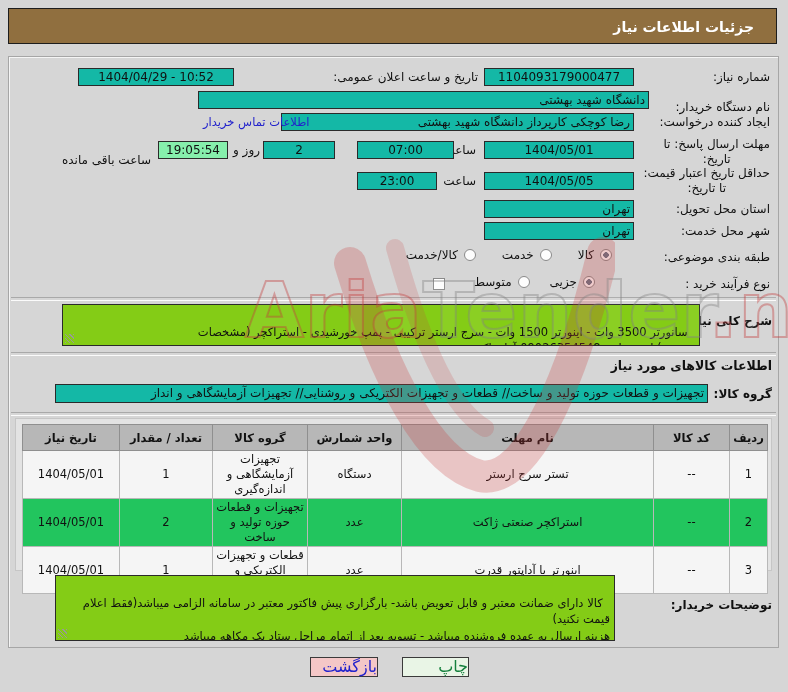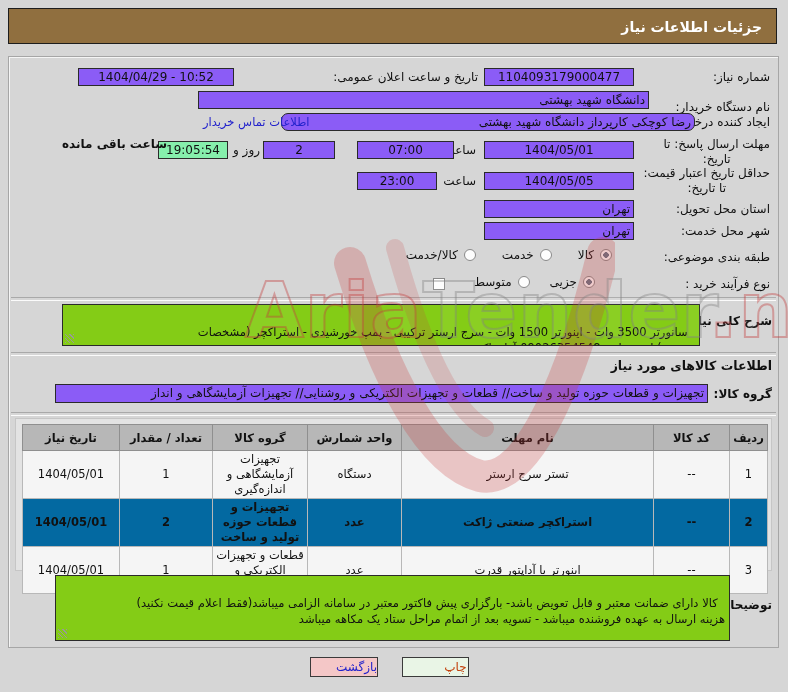--- a/index.html
+++ b/index.html
@@ -7,32 +7,32 @@
     width:788px;height:692px;position:relative;overflow:hidden;
     background:#d6d6d6;
     font-family:"DejaVu Sans",sans-serif;
     font-size:12px;color:#111;direction:rtl;
   }
   .abs{position:absolute;}
   .titlebar{
     left:8px;top:8px;width:769px;height:36px;
     background:#906f3f;border:1px solid #1d1d1d;
     color:#fff;font-weight:bold;font-size:14px;
-    line-height:36px;padding-right:14px;box-sizing:border-box;
+    line-height:36px;padding-right:22px;box-sizing:border-box;
   }
   .frame{
     left:8px;top:56px;width:771px;height:592px;
     border:1px solid #a6a6a6;box-shadow:1px 1px 0 #f5f5f5 inset;
     box-sizing:border-box;
   }
   .lbl{white-space:nowrap;line-height:15px;}
   .lbl2{white-space:pre-line;line-height:15px;text-align:center;}
   .boldlbl{font-weight:bold;white-space:nowrap;}
   .inp{
-    background:#8b5cf6;border:1px solid #2a2a2a;box-sizing:border-box;
+    background:#14b8a6;border:1px solid #2a2a2a;box-sizing:border-box;
     height:18px;line-height:16px;overflow:hidden;white-space:nowrap;
     padding:0 3px;font-size:12px;
   }
   .center{text-align:center;}
   .ltr{direction:ltr;}
   .yellow{background:#86efac;}
   .link{color:#2222cc;white-space:nowrap;cursor:pointer;}
   .radio{
     width:12px;height:12px;border-radius:50%;
     border:1px solid #8a8a8a;background:#fdfdfd;box-sizing:border-box;
@@ -62,26 +62,26 @@
   }
   table.goods th{
     background:#b7b7b7;border:1px solid #8f8f8f;font-weight:bold;
     padding:2px;text-align:center;font-size:11.5px;
   }
   table.goods td{
     border:1px solid #b8b8b8;text-align:center;vertical-align:middle;
     padding:1px 3px;line-height:1.3;
   }
   tr.odd td{background:#f5f5f5;}
-  tr.even td{background:#0369a1;font-weight:bold;}
+  tr.even td{background:#22c55e;}
   .btn{
-    height:20px;line-height:18px;text-align:center;font-size:12px;
+    height:20px;line-height:18px;text-align:center;font-size:16px;
     border:1px solid #3a3a3a;box-sizing:border-box;cursor:pointer;padding-left:40px;
   }
-  .btn-print{background:#e9f5e6;color:#c2410c;}
+  .btn-print{background:#e9f5e6;color:#15803d;}
   .btn-back{background:#f4c7c7;color:#2222cc;}
   .watermark{pointer-events:none;z-index:50;}
   .wm-text{
     position:absolute;left:245px;top:266px;direction:ltr;
     font-size:76px;font-weight:bold;letter-spacing:1px;white-space:nowrap;
     color:rgba(255,255,255,0.06);
   }
   .wm-red{-webkit-text-stroke:2px rgba(196,62,62,0.40);}
   .wm-gray{-webkit-text-stroke:2px rgba(130,130,130,0.40);}
 </style>
@@ -94,32 +94,32 @@
 
 <div class="abs lbl" style="right:18px;top:70px;">شماره نیاز:</div>
 <div class="abs inp center ltr" style="left:484px;top:68px;width:150px;">1104093179000477</div>
 <div class="abs lbl" style="right:310px;top:70px;">تاریخ و ساعت اعلان عمومی:</div>
 <div class="abs inp center ltr" style="left:78px;top:68px;width:156px;">1404/04/29 - 10:52</div>
 
 <div class="abs lbl" style="right:18px;top:100px;">نام دستگاه خریدار:</div>
 <div class="abs inp" style="left:198px;top:91px;width:451px;">دانشگاه شهید بهشتی</div>
 
 <div class="abs lbl" style="right:18px;top:115px;">ایجاد کننده درخواست:</div>
-<div class="abs inp" style="left:281px;top:113px;width:414px;border-radius:7px;">رضا کوچکی کارپرداز دانشگاه شهید بهشتی</div>
+<div class="abs inp" style="left:281px;top:113px;width:353px;">رضا کوچکی کارپرداز دانشگاه شهید بهشتی</div>
 <div class="abs link" style="left:203px;top:115px;font-size:11.5px;">اطلاعات تماس خریدار</div>
 
 <div class="abs lbl2" style="right:18px;top:137px;">مهلت ارسال پاسخ: تا
 تاریخ:</div>
 <div class="abs inp center ltr" style="left:484px;top:141px;width:150px;">1404/05/01</div>
 <div class="abs lbl" style="right:312px;top:143px;">ساعت</div>
 <div class="abs inp center ltr" style="left:357px;top:141px;width:97px;">07:00</div>
 <div class="abs inp center ltr" style="left:263px;top:141px;width:72px;">2</div>
 <div class="abs lbl" style="left:233px;top:143px;">روز و</div>
 <div class="abs inp center ltr yellow" style="left:158px;top:141px;width:70px;">19:05:54</div>
-<div class="abs lbl" style="left:62px;top:137px;font-weight:bold;">ساعت باقی مانده</div>
+<div class="abs lbl" style="left:62px;top:153px;">ساعت باقی مانده</div>
 
 <div class="abs lbl2" style="right:18px;top:166px;">حداقل تاریخ اعتبار قیمت:
 تا تاریخ:</div>
 <div class="abs inp center ltr" style="left:484px;top:172px;width:150px;">1404/05/05</div>
 <div class="abs lbl" style="right:312px;top:174px;">ساعت</div>
 <div class="abs inp center ltr" style="left:357px;top:172px;width:80px;">23:00</div>
 
 <div class="abs lbl" style="right:18px;top:202px;">استان محل تحویل:</div>
 <div class="abs inp" style="left:484px;top:200px;width:150px;">تهران</div>
 <div class="abs lbl" style="right:18px;top:224px;">شهر محل خدمت:</div>
@@ -217,21 +217,21 @@
     <td>اینورتر با آداپتور قدرت</td>
     <td>عدد</td>
     <td>قطعات و تجهیزات الکتریکی و روشنایی</td>
     <td>1</td>
     <td class="ltr">1404/05/01</td>
   </tr>
 </tbody>
   </table>
 
 <div class="abs boldlbl" style="right:16px;top:598px;">توضیحات خریدار:</div>
-<div class="abs tarea" style="left:55px;top:575px;width:675px;height:66px;">
+<div class="abs tarea" style="left:55px;top:575px;width:560px;height:66px;">
   <span style="white-space:pre-wrap;">کالا دارای ضمانت معتبر و قابل تعویض باشد- بارگزاری پیش فاکتور معتبر در سامانه الزامی میباشد(فقط اعلام قیمت نکنید)
 هزینه ارسال به عهده فروشنده میباشد - تسویه بعد از اتمام مراحل ستاد یک مکاهه میباشد</span>
   <span class="grip"></span>
 </div>
 
 <div class="abs btn btn-print" style="left:402px;top:657px;width:67px;">چاپ</div>
 <div class="abs btn btn-back" style="left:310px;top:657px;width:68px;">بازگشت</div>
 
 <div class="abs watermark" style="left:0;top:0;width:788px;height:692px;">
   <svg style="position:absolute;left:325px;top:228px;" width="290" height="280" viewBox="0 0 290 280">

